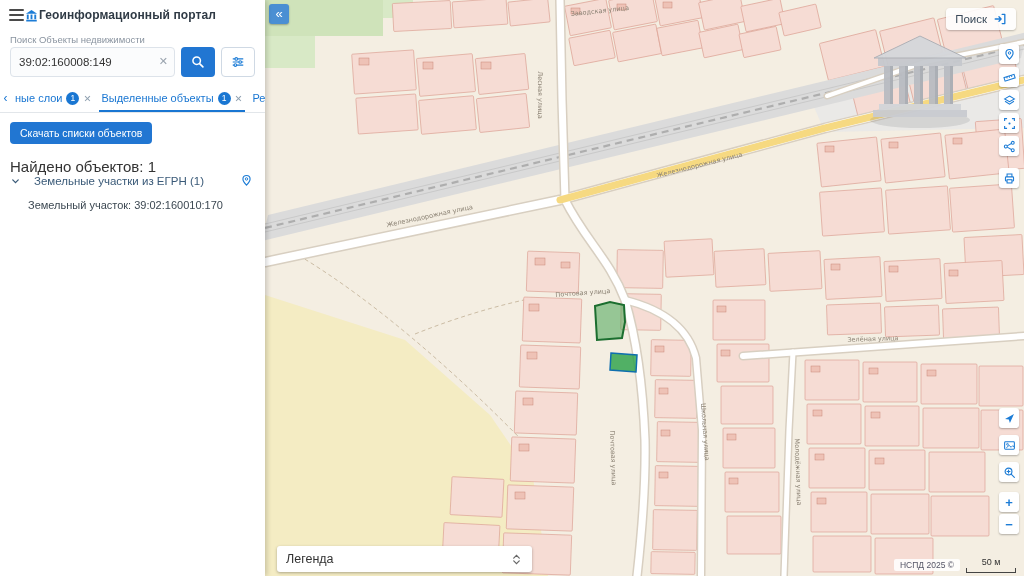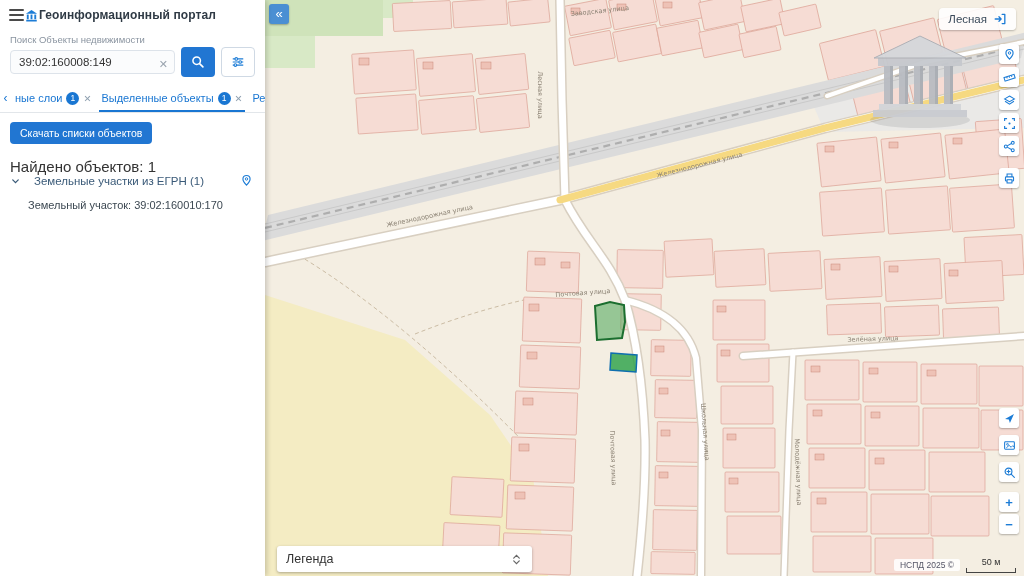--- a/index.html
+++ b/index.html
@@ -12,21 +12,21 @@
              box-shadow:2px 0 5px rgba(0,0,0,.18); }
   .topbar { height:30px; display:flex; align-items:center; padding:0 9px; }
   .hamburger { width:15px; display:flex; flex-direction:column; gap:3px; cursor:pointer; }
   .hamburger i { display:block; height:2px; background:#4a4a4a; border-radius:1px; }
   .app-title { font-size:12px; color:#2f3a45; font-weight:bold; letter-spacing:.1px; }
 
   .search-block { padding:4px 10px 7px; }
   .search-label { font-size:9.5px; color:#8a94a0; display:block; margin-bottom:2px; }
   .search-row { display:flex; gap:6px; align-items:center; }
   .input-wrap { flex:1; position:relative; }
-  .input-wrap input { width:100%; height:24px; border:1px solid #dde3ea; background:#fbfcfd; border-radius:4px;
+  .input-wrap input { width:100%; height:30px; border:1px solid #dde3ea; background:#fbfcfd; border-radius:4px;
                       padding:0 22px 0 8px; font-size:11.5px; color:#333; font-family:inherit; }
   .clear-x { position:absolute; right:7px; top:8px; font-size:11px; color:#9aa4af; cursor:pointer; }
   .btn-search { width:34px; height:30px; background:#2176d2; border:none; border-radius:4px;
                 display:flex; align-items:center; justify-content:center; cursor:pointer; }
   .btn-filter { width:34px; height:30px; background:#fff; border:1px solid #cfd9e4; border-radius:4px;
                 display:flex; align-items:center; justify-content:center; cursor:pointer; }
 
   .tabs { display:flex; align-items:center; height:29px; border-bottom:1px solid #e2e6ea;
           font-size:11px; color:#1976d2; overflow:hidden; padding:0 1px; }
   .tab-scroll { width:9px; text-align:center; color:#1976d2; font-size:12px; cursor:pointer; flex:none; }
@@ -348,21 +348,21 @@
         <text transform="translate(608,341) rotate(-2)">Зелёная улица</text>
         <text transform="translate(438,432) rotate(86)">Школьная улица</text>
         <text transform="translate(531,472) rotate(88)">Молодёжная улица</text>
         <text transform="translate(346,458) rotate(88)">Почтовая улица</text>
       </g>
     </svg>
 
     <div class="collapse-btn">«</div>
 
     <div class="login-btn">
-      <span>Лесная</span>
+      <span>Поиск</span>
       <svg width="14" height="14" viewBox="0 0 16 16">
         <path d="M2.5 8 H9 M6.8 5.5 L9.3 8 L6.8 10.5 M10.5 2.8 H13.5 V13.2 H10.5" stroke="#1c7cd6" stroke-width="1.5" fill="none" stroke-linecap="round" stroke-linejoin="round"></path>
       </svg>
     </div>
 
     <div class="toolbar group1">
       <button class="tool-btn">
         <svg width="13" height="13" viewBox="0 0 16 16">
           <path d="M8 1.8 C5.3 1.8 3.6 3.8 3.6 6.1 C3.6 9 8 13.8 8 13.8 C8 13.8 12.4 9 12.4 6.1 C12.4 3.8 10.7 1.8 8 1.8 Z" fill="none" stroke="#1c7cd6" stroke-width="1.4"></path>
           <circle cx="8" cy="6.1" r="1.5" fill="none" stroke="#1c7cd6" stroke-width="1.2"></circle>

